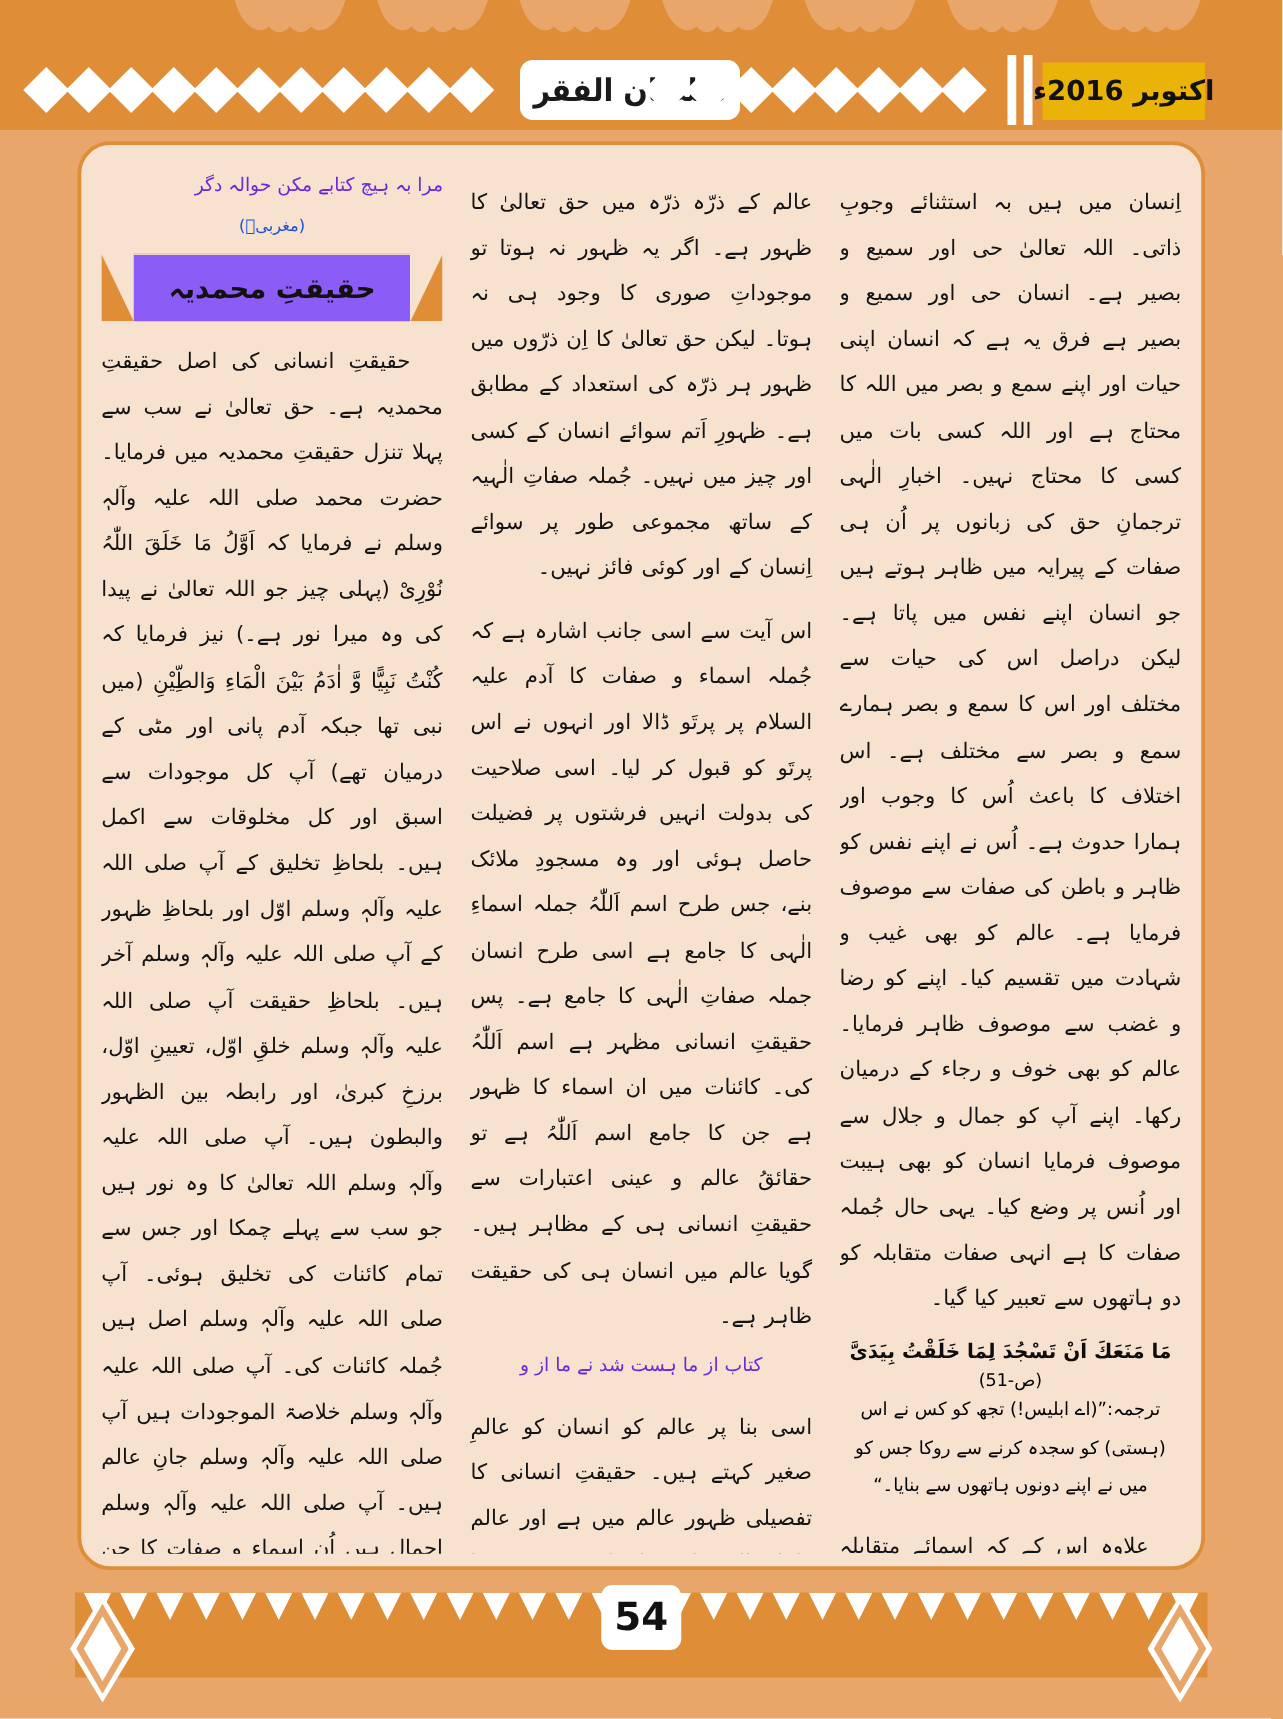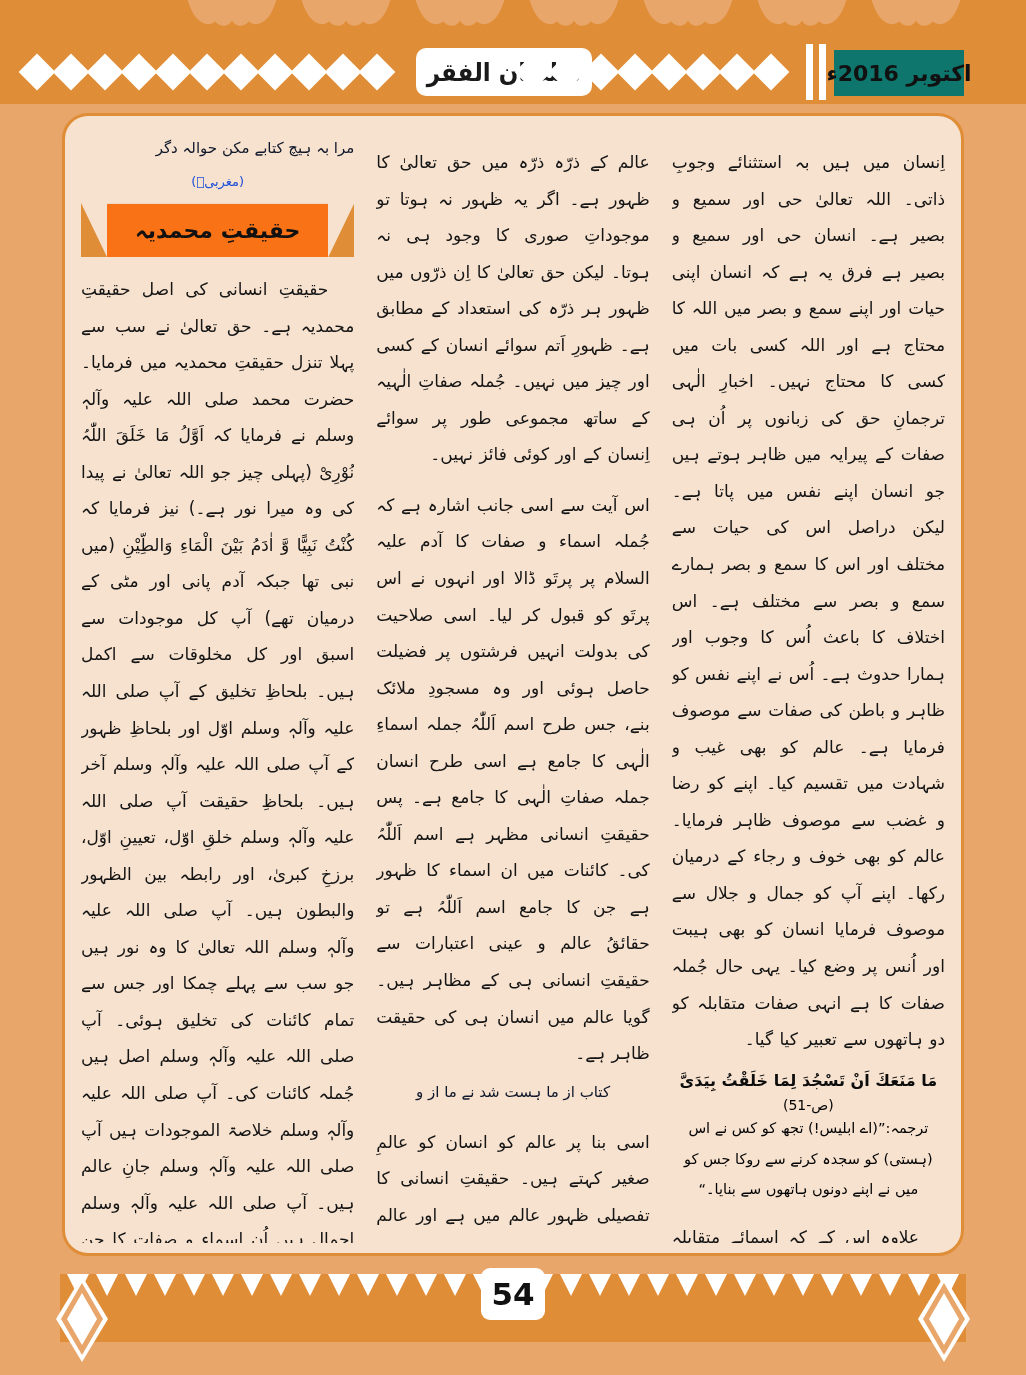--- a/index.html
+++ b/index.html
@@ -101,21 +101,21 @@
   }
   .tick.t1 { left: 806px; }
   .tick.t2 { left: 819px; }
 
   .date-plate {
     position: absolute;
     top: 50px;
     left: 834px;
     width: 130px;
     height: 46px;
-    background: #0f766e;
+    background: #eab308;
     display: flex;
     align-items: center;
     justify-content: center;
   }
   .date-text {
     font-size: 22px;
     font-weight: 600;
     color: #111;
     direction: rtl;
     white-space: nowrap;
@@ -161,21 +161,21 @@
     text-align: justify;
     text-justify: inter-word;
     margin: 14px 0 2px 0;
     word-spacing: 1px;
   }
   .urdu.indent { text-indent: 26px; }
 
   .couplet {
     font-size: 15px;
     line-height: 2.4;
-    color: #0f172a;
+    color: #6d28d9;
     direction: rtl;
     text-align: center;
     margin: 0;
   }
   .couplet .line { display: block; }
   .couplet.right-lean { text-align: right; padding-left: 14px; }
   .attrib {
     font-size: 13px;
     text-align: center;
     color: #1d4ed8;
@@ -219,21 +219,21 @@
     justify-content: center;
   }
   .banner-flange {
     width: 26px;
     background: #e08d38;
   }
   .banner-flange.l { clip-path: polygon(100% 0, 100% 100%, 0 100%); }
   .banner-flange.r { clip-path: polygon(0 0, 100% 100%, 0 100%); }
   .banner-plate {
     flex: 1 1 auto;
-    background: #f97316;
+    background: #8b5cf6;
     display: flex;
     align-items: center;
     justify-content: center;
     border-top: 1px solid #efd8c3;
   }
   .banner-title {
     font-size: 22px;
     font-weight: 700;
     color: #111;
     direction: rtl;

